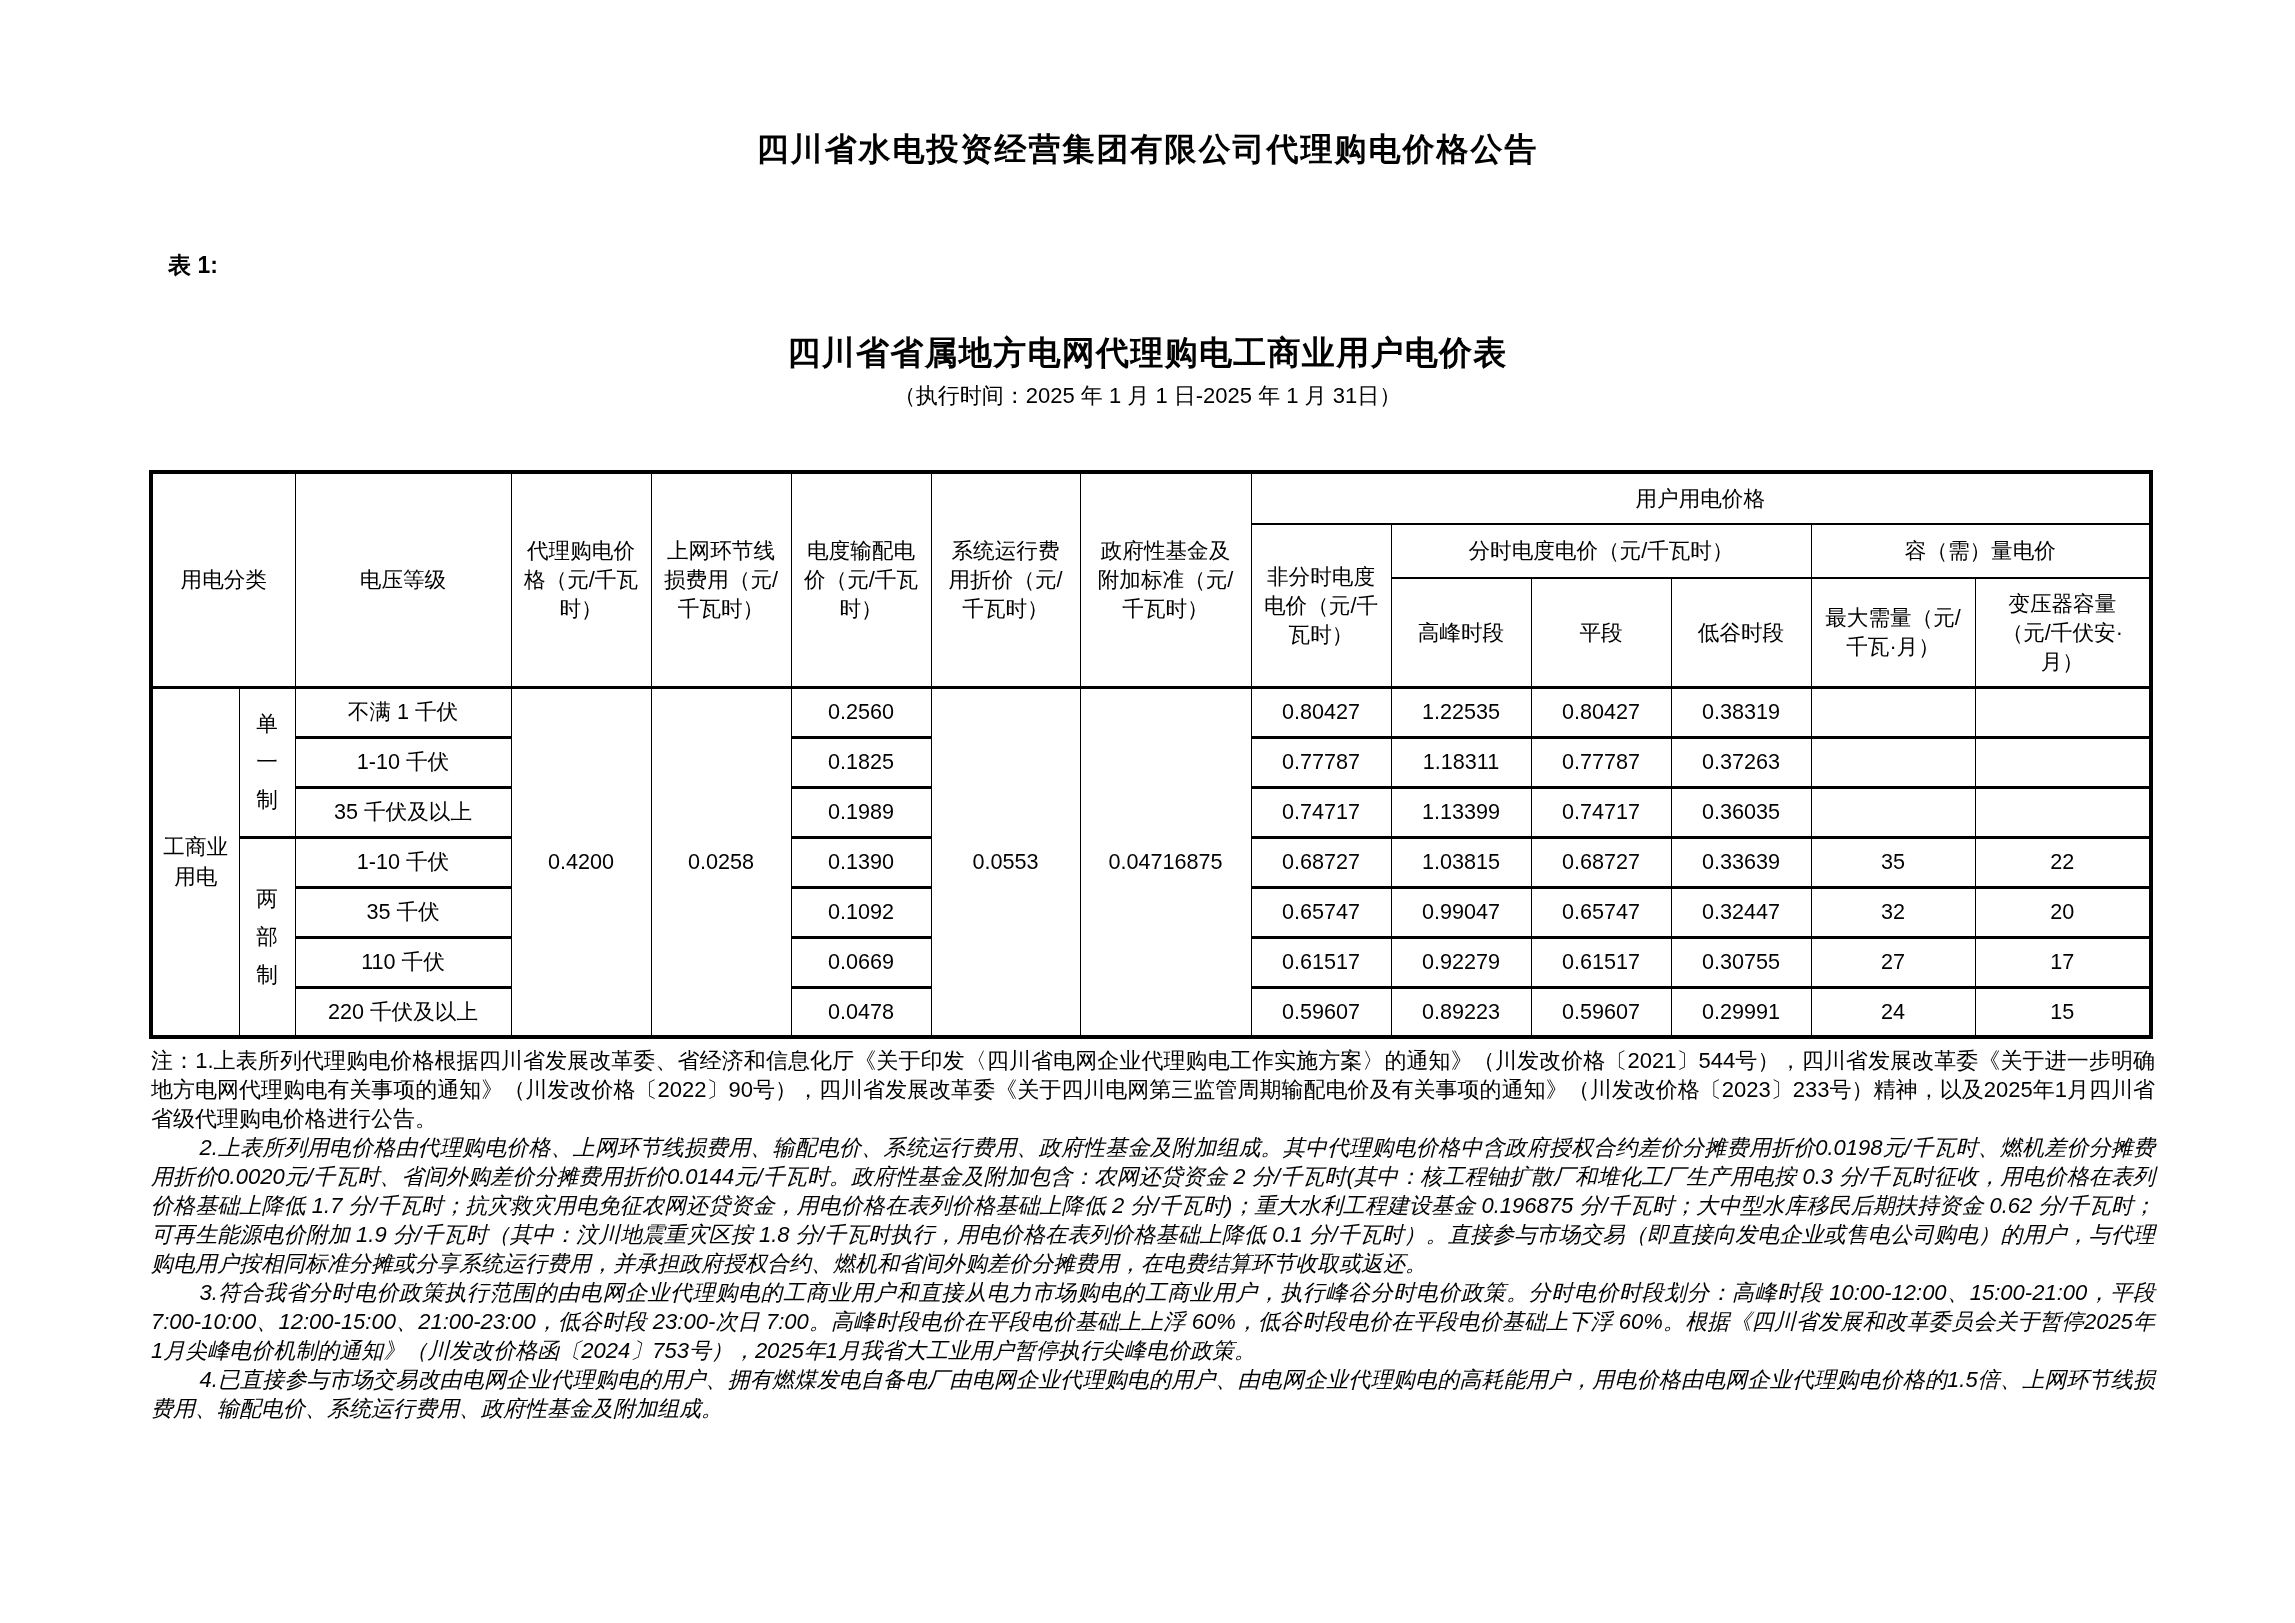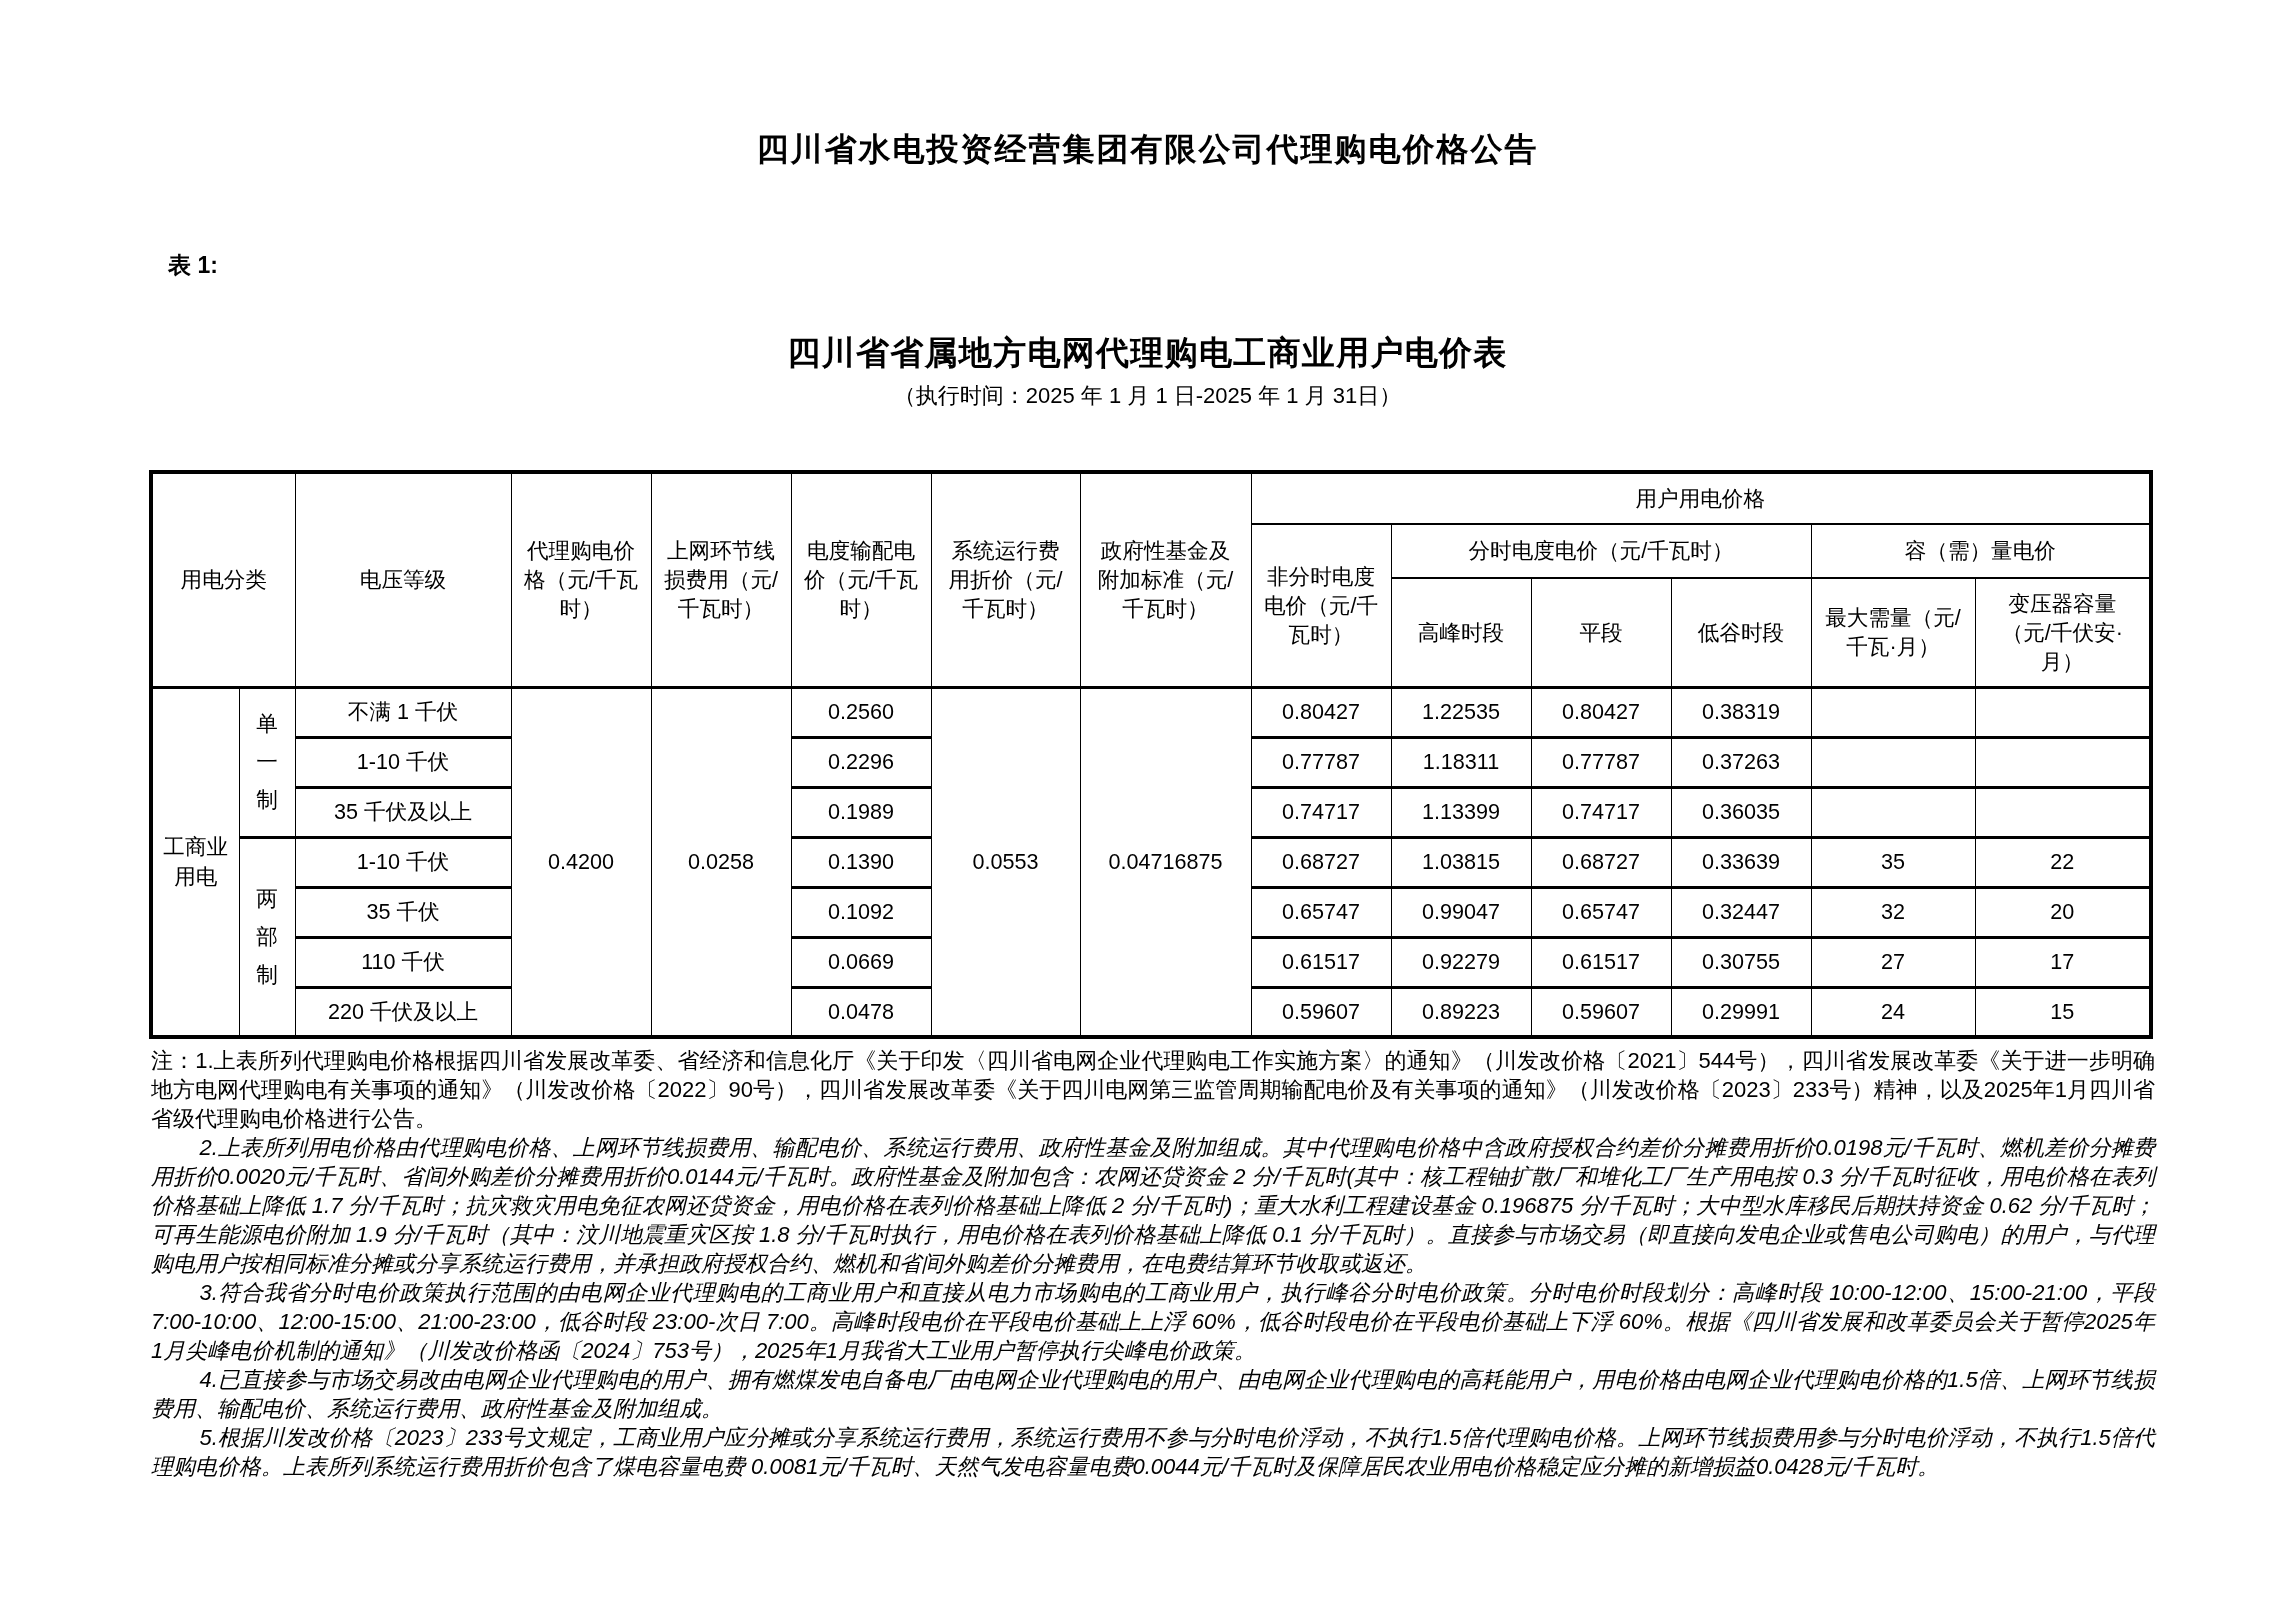--- a/index.html
+++ b/index.html
@@ -124,21 +124,21 @@
       <td rowspan="7" class="num">0.04716875</td>
       <td class="num">0.80427</td>
       <td class="num">1.22535</td>
       <td class="num">0.80427</td>
       <td class="num">0.38319</td>
       <td class="num"></td>
       <td class="num"></td>
     </tr>
     <tr>
       <td>1-10 千伏</td>
-      <td class="num">0.2296</td>
+      <td class="num">0.1825</td>
       <td class="num">0.77787</td>
       <td class="num">1.18311</td>
       <td class="num">0.77787</td>
       <td class="num">0.37263</td>
       <td class="num"></td>
       <td class="num"></td>
     </tr>
     <tr>
       <td>35 千伏及以上</td>
       <td class="num">0.1989</td>
@@ -193,15 +193,14 @@
       <td class="num">15</td>
     </tr>
   </tbody>
 </table>
 
 <div class="notes">
   <p>注：1.上表所列代理购电价格根据四川省发展改革委、省经济和信息化厅《关于印发〈四川省电网企业代理购电工作实施方案〉的通知》（川发改价格〔2021〕544号），四川省发展改革委《关于进一步明确地方电网代理购电有关事项的通知》（川发改价格〔2022〕90号），四川省发展改革委《关于四川电网第三监管周期输配电价及有关事项的通知》（川发改价格〔2023〕233号）精神，以及2025年1月四川省省级代理购电价格进行公告。</p>
   <p class="ind">2.上表所列用电价格由代理购电价格、上网环节线损费用、输配电价、系统运行费用、政府性基金及附加组成。其中代理购电价格中含政府授权合约差价分摊费用折价0.0198元/千瓦时、燃机差价分摊费用折价0.0020元/千瓦时、省间外购差价分摊费用折价0.0144元/千瓦时。政府性基金及附加包含：农网还贷资金 2 分/千瓦时(其中：核工程铀扩散厂和堆化工厂生产用电按 0.3 分/千瓦时征收，用电价格在表列价格基础上降低 1.7 分/千瓦时；抗灾救灾用电免征农网还贷资金，用电价格在表列价格基础上降低 2 分/千瓦时)；重大水利工程建设基金 0.196875 分/千瓦时；大中型水库移民后期扶持资金 0.62 分/千瓦时；可再生能源电价附加 1.9 分/千瓦时（其中：汶川地震重灾区按 1.8 分/千瓦时执行，用电价格在表列价格基础上降低 0.1 分/千瓦时）。直接参与市场交易（即直接向发电企业或售电公司购电）的用户，与代理购电用户按相同标准分摊或分享系统运行费用，并承担政府授权合约、燃机和省间外购差价分摊费用，在电费结算环节收取或返还。</p>
   <p class="ind">3.符合我省分时电价政策执行范围的由电网企业代理购电的工商业用户和直接从电力市场购电的工商业用户，执行峰谷分时电价政策。分时电价时段划分：高峰时段 10:00-12:00、15:00-21:00，平段 7:00-10:00、12:00-15:00、21:00-23:00，低谷时段 23:00-次日 7:00。高峰时段电价在平段电价基础上上浮 60%，低谷时段电价在平段电价基础上下浮 60%。根据《四川省发展和改革委员会关于暂停2025年1月尖峰电价机制的通知》（川发改价格函〔2024〕753号），2025年1月我省大工业用户暂停执行尖峰电价政策。</p>
   <p class="ind">4.已直接参与市场交易改由电网企业代理购电的用户、拥有燃煤发电自备电厂由电网企业代理购电的用户、由电网企业代理购电的高耗能用户，用电价格由电网企业代理购电价格的1.5倍、上网环节线损费用、输配电价、系统运行费用、政府性基金及附加组成。</p>
-  <p class="ind">5.根据川发改价格〔2023〕233号文规定，工商业用户应分摊或分享系统运行费用，系统运行费用不参与分时电价浮动，不执行1.5倍代理购电价格。上网环节线损费用参与分时电价浮动，不执行1.5倍代理购电价格。上表所列系统运行费用折价包含了煤电容量电费 0.0081元/千瓦时、天然气发电容量电费0.0044元/千瓦时及保障居民农业用电价格稳定应分摊的新增损益0.0428元/千瓦时。</p>
 </div>
 
 
 </body></html>

